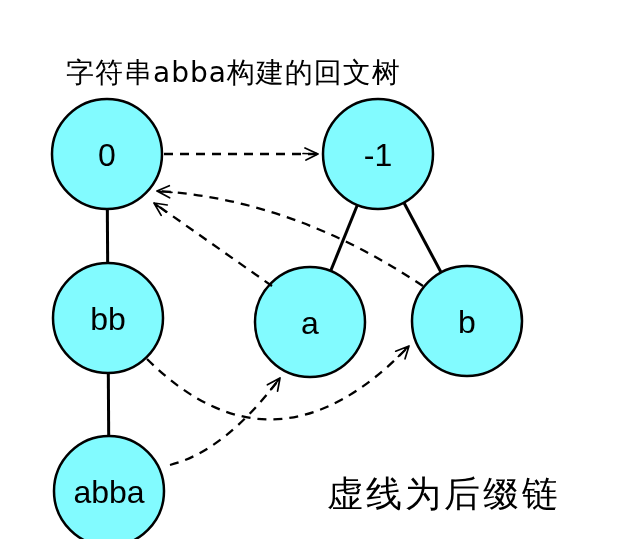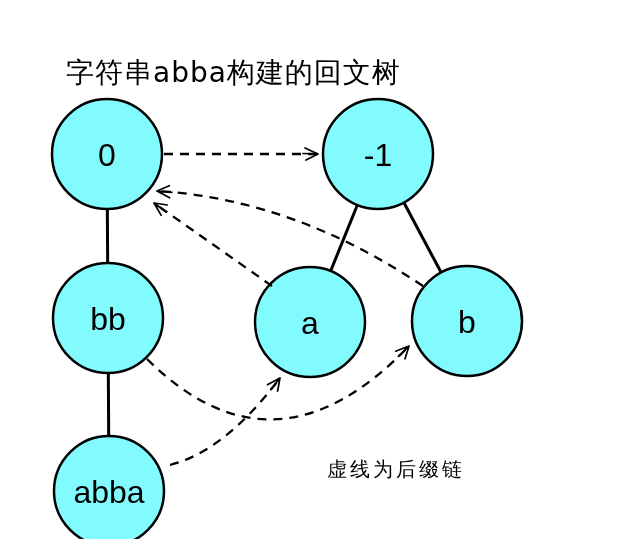--- a/index.html
+++ b/index.html
@@ -22,22 +22,22 @@
     top: 13px;
     font-size: 28px;
     letter-spacing: 1px;
     color: #000;
     font-family: "DejaVu Sans", sans-serif;
     white-space: nowrap;
   }
   .caption {
     position: absolute;
     left: 327px;
-    top: 415px;
-    font-size: 20px;
+    top: 429px;
+    font-size: 36px;
     letter-spacing: 3px;
     color: #000;
     font-family: "DejaVu Sans", sans-serif;
     white-space: nowrap;
   }
   svg.diagram {
     position: absolute;
     left: 0;
     top: 0;
   }

